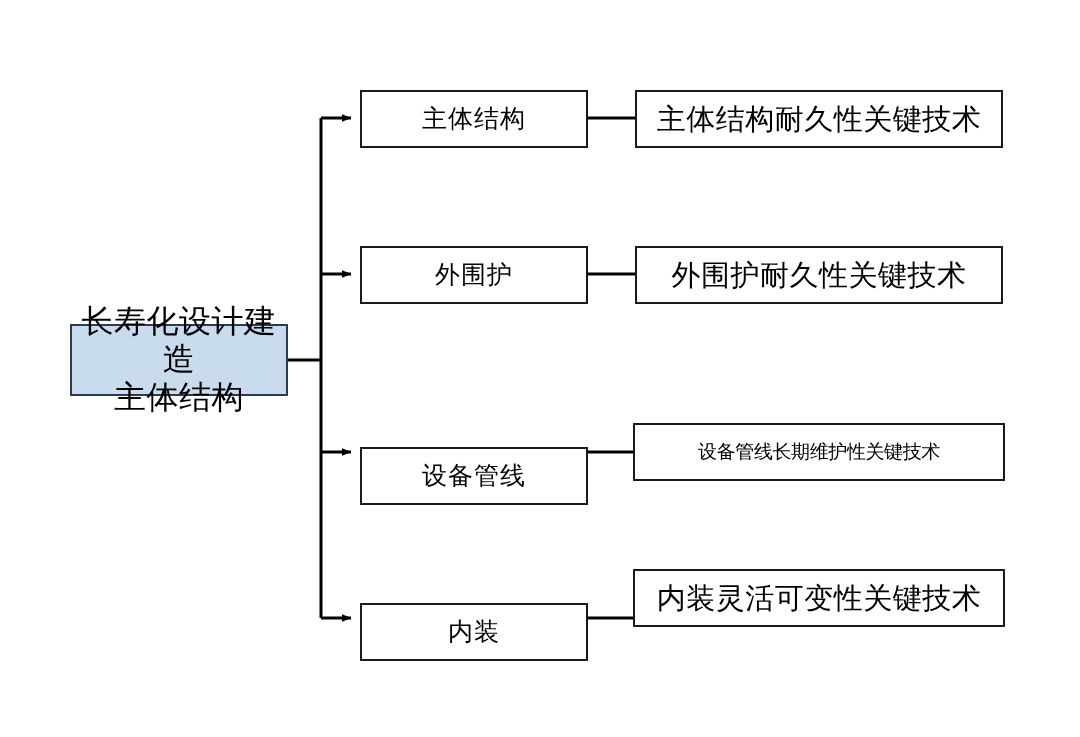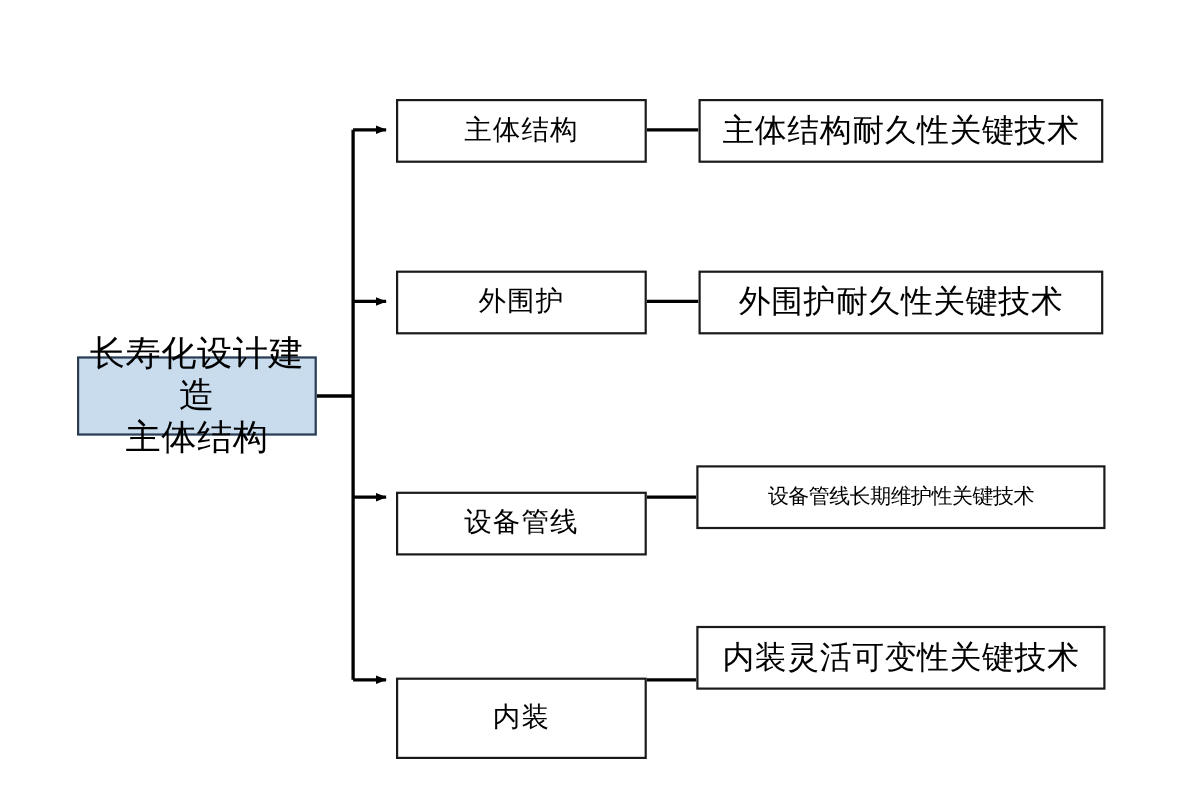--- a/index.html
+++ b/index.html
@@ -91,21 +91,21 @@
   </div>
 
   <div class="node-box" style="left:360px; top:246px; width:228px; height:58px;">
     <span class="node-label lvl1-label">外围护</span>
   </div>
 
   <div class="node-box" style="left:360px; top:423px; width:228px; height:58px;margin-top:24px;">
     <span class="node-label lvl1-label">设备管线</span>
   </div>
 
-  <div class="node-box" style="left:360px; top:616px; width:228px; height:74px;">
+  <div class="node-box" style="left:360px; top:603px; width:228px; height:58px;">
     <span class="node-label lvl1-label">内装</span>
   </div>
 
   <div class="node-box" style="left:635px; top:90px; width:368px; height:58px;">
     <span class="node-label lvl2-label">主体结构耐久性关键技术</span>
   </div>
 
   <div class="node-box" style="left:635px; top:246px; width:368px; height:58px;">
     <span class="node-label lvl2-label">外围护耐久性关键技术</span>
   </div>

